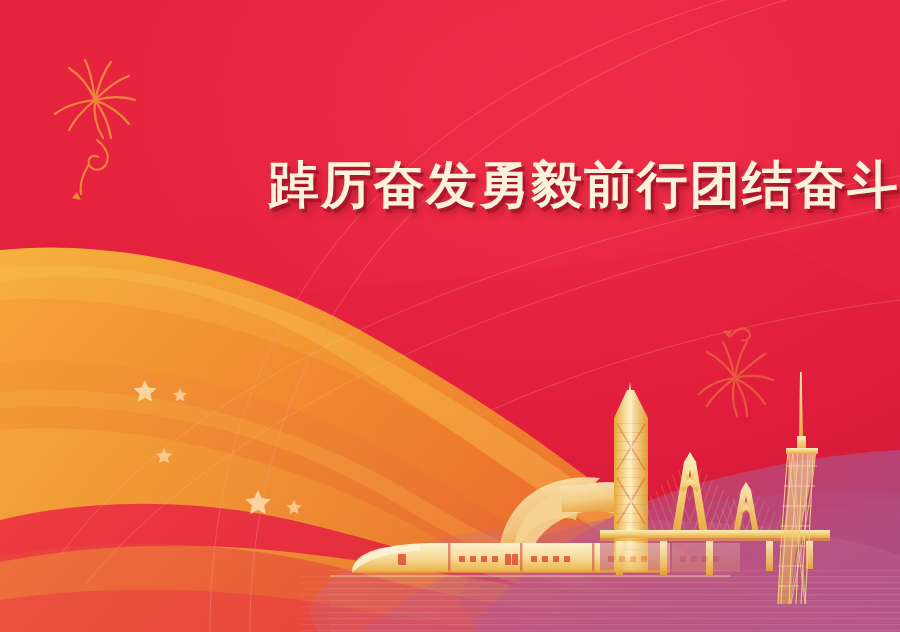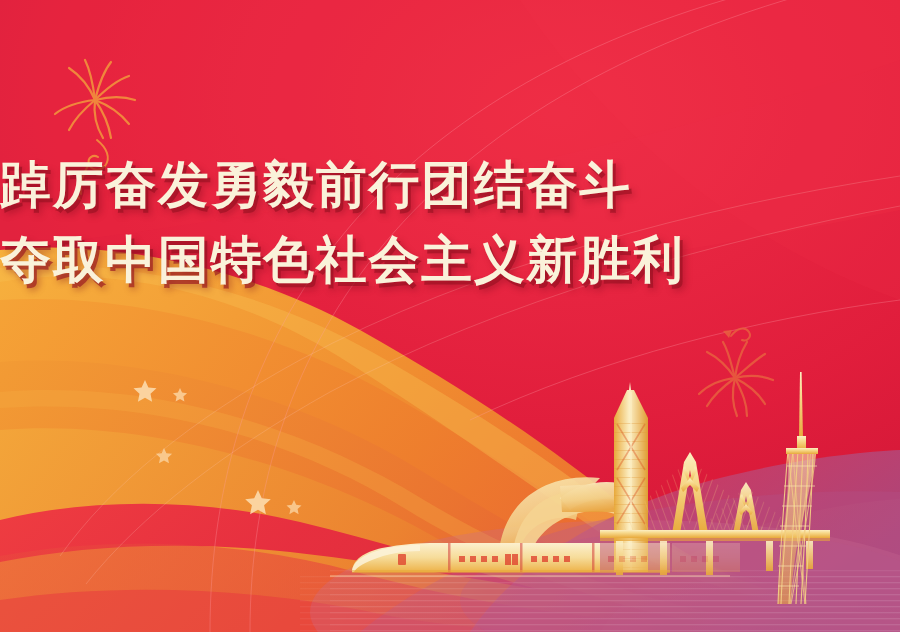--- a/index.html
+++ b/index.html
@@ -12,21 +12,21 @@
     background:#E11E3C;
   }
   .layer{position:absolute;inset:0;}
   .layer svg{display:block;width:900px;height:632px;}
 
   
   #headline{
     position:absolute;
     left:0;right:0;
     top:150px;
-    text-align:left;
+    text-align:right;
     z-index:40;
     pointer-events:none;
   }
   .hl-line{
     display:block;
     font-family:"DejaVu Sans","Liberation Sans",sans-serif;
     font-weight:700;
     font-size:60px;
     line-height:84px;
     letter-spacing:2px;
@@ -383,16 +383,15 @@
         <path d="M180,388 l2.1,4.6 l5,0.6 l-3.7,3.4 l1,4.9 l-4.4,-2.5 l-4.4,2.5 l1,-4.9 l-3.7,-3.4 l5,-0.6 Z" opacity="0.85"></path>
         <path d="M164,448 l2.4,5.2 l5.7,0.6 l-4.2,3.9 l1.1,5.6 l-5,-2.8 l-5,2.8 l1.1,-5.6 l-4.2,-3.9 l5.7,-0.6 Z" opacity="0.8"></path>
         <path d="M258,490 l3.8,8.2 l9,1 l-6.7,6.1 l1.8,8.9 l-7.9,-4.4 l-7.9,4.4 l1.8,-8.9 l-6.7,-6.1 l9,-1 Z"></path>
         <path d="M294,500 l2.2,4.8 l5.3,0.6 l-3.9,3.6 l1,5.2 l-4.6,-2.6 l-4.6,2.6 l1,-5.2 l-3.9,-3.6 l5.3,-0.6 Z" opacity="0.8"></path>
       </g>
     </svg>
   </div>
 
   <div id="headline">
     <span id="line1" class="hl-line" style="font-size: 50.67px; line-height: 70.93px;">踔厉奋发勇毅前行团结奋斗</span>
-    <span id="line2" class="hl-line" style="font-size: 50.67px; line-height: 70.93px;">夺取中国特色社会主义新胜利</span>
   </div>
 
 </div>
 
 </body></html>

